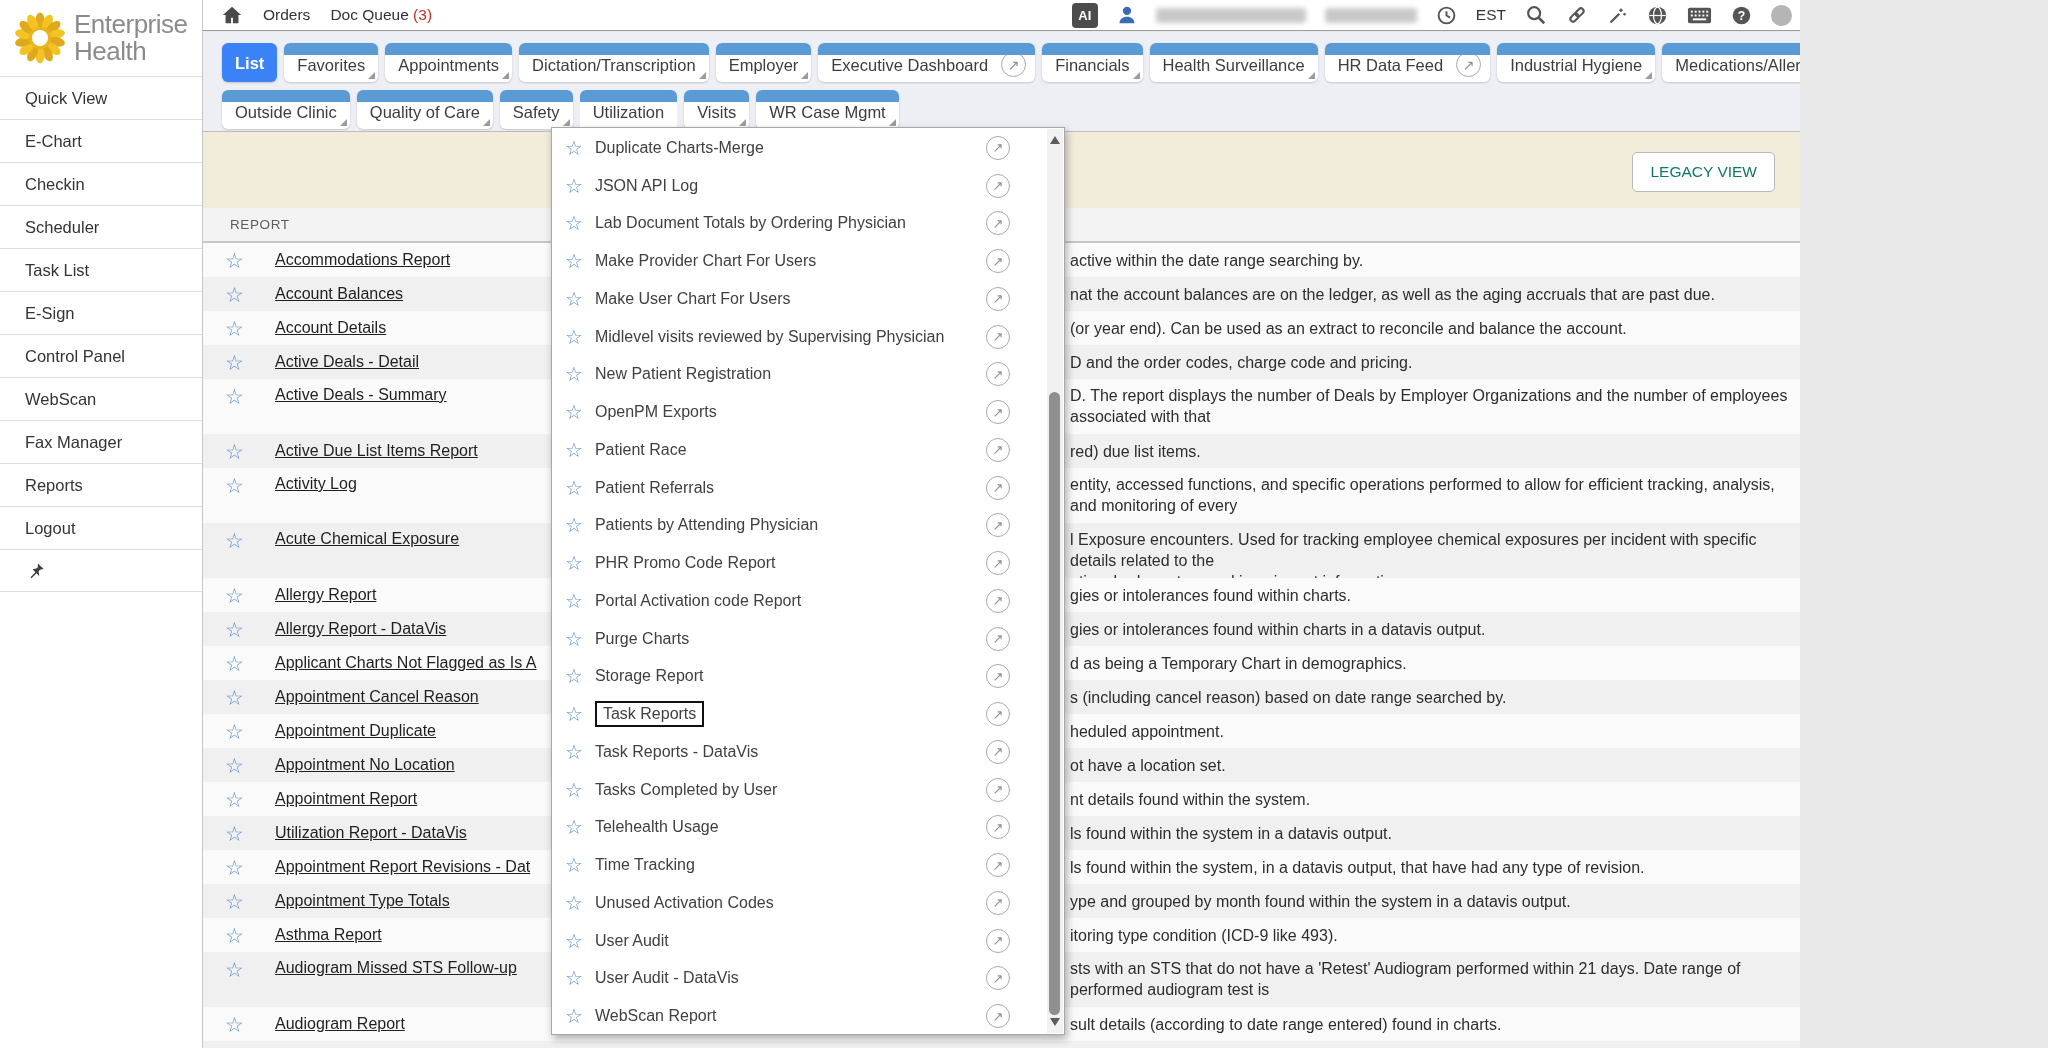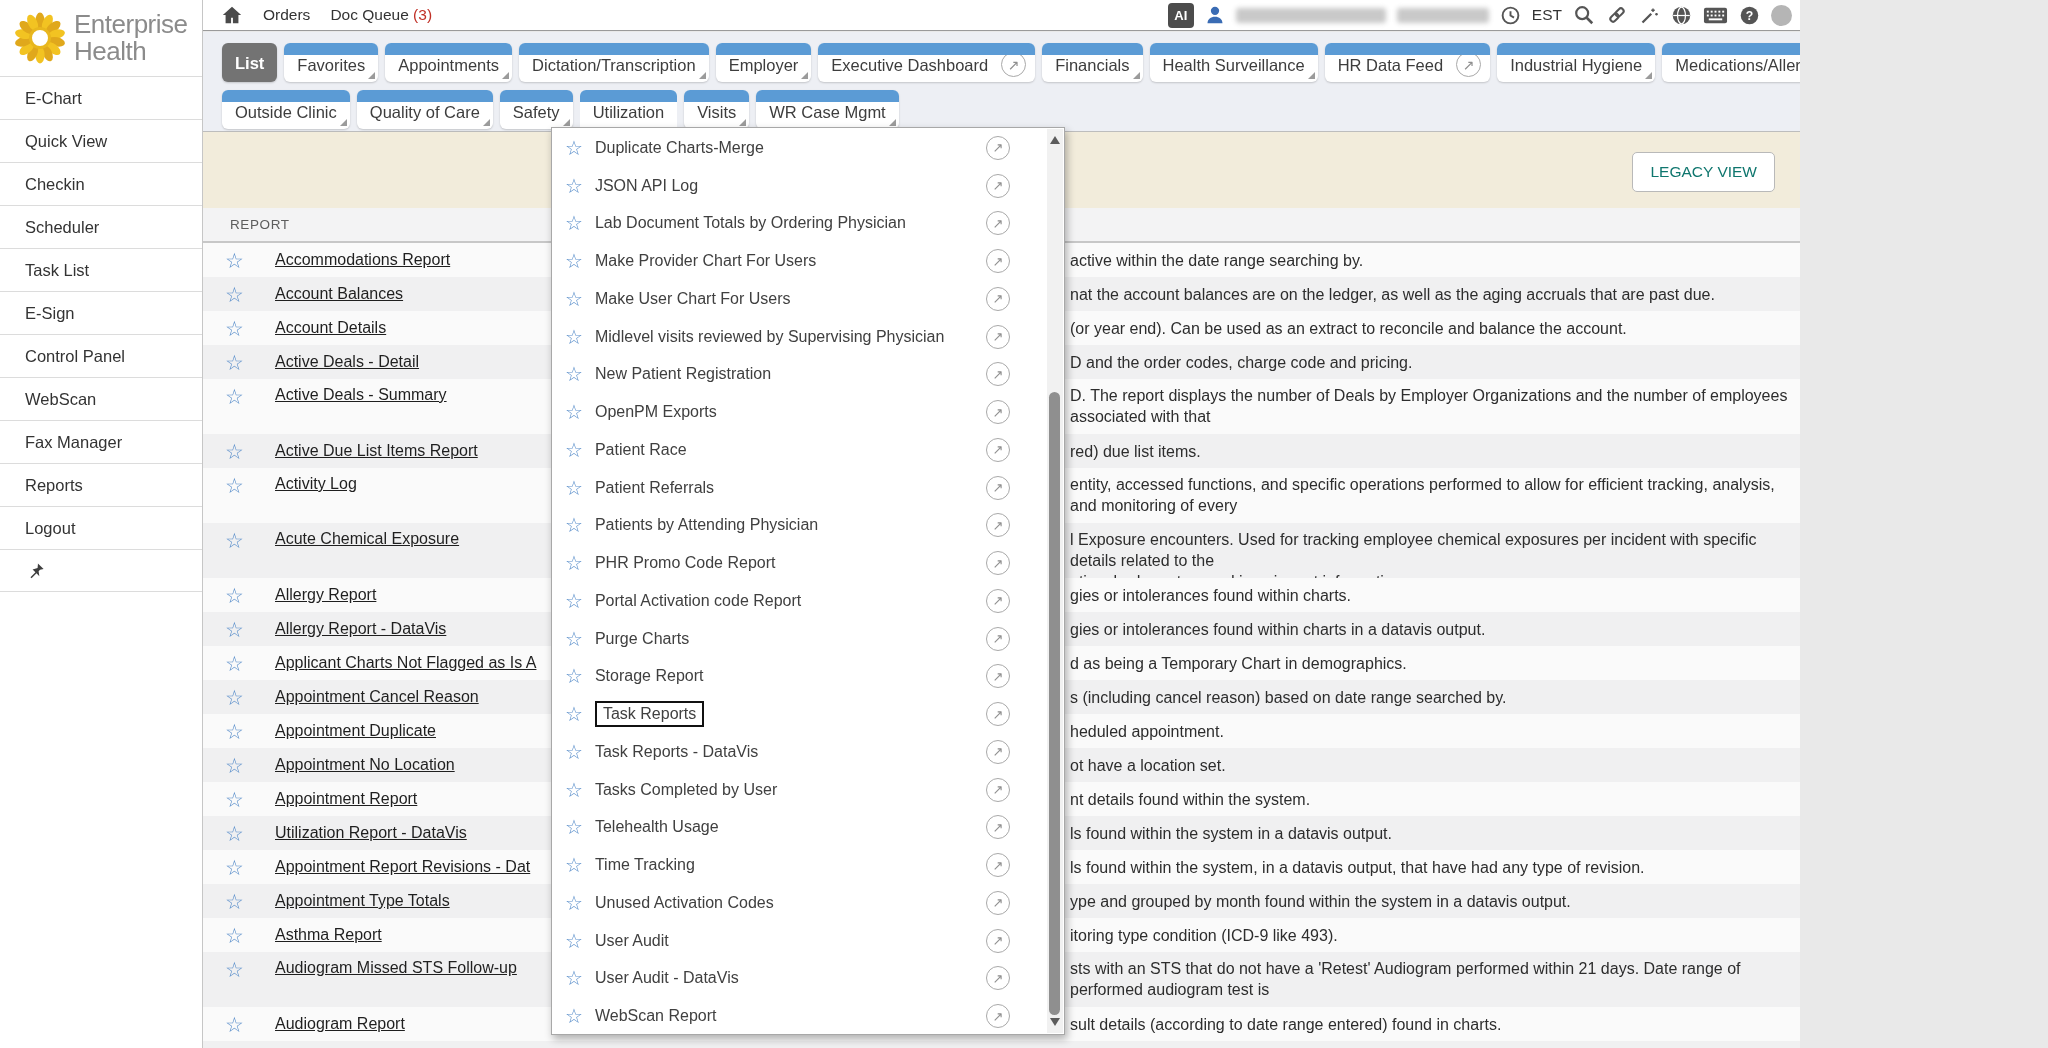--- a/index.html
+++ b/index.html
@@ -14,21 +14,21 @@
   .brand-text { color:#8b8b8b; font-size:26px; line-height:1.02; letter-spacing:-0.5px; }
   .sidebar-item { height:43px; display:flex; align-items:center; padding-left:25px;
                   border-bottom:1px solid #dcdcdc; font-size:16.5px; color:#333; cursor:pointer; }
   .pin-row { height:42px; display:flex; align-items:center; padding-left:28px; border-bottom:1px solid #dcdcdc; }
 
   
   .topbar { position:absolute; left:203px; right:0; top:0; height:31px; background:#fff;
             border-bottom:1px solid #9a9a9a; display:flex; align-items:center; padding:0 8px 0 18px; z-index:10; }
   .topbar .tlink { font-size:15.5px; color:#333; margin-left:20px; cursor:pointer; }
   .topbar .count { color:#c03026; }
-  .top-icons { margin-left:auto; display:flex; align-items:center; gap:11px; }
+  .top-icons { margin-left:auto; display:flex; align-items:center; gap:19px; }
   .ai-badge { width:26px; height:25px; background:#4c4c4c; border-radius:4px; color:#fff;
               font-weight:bold; font-size:13px; display:flex; align-items:center; justify-content:center; }
   .blurname { height:15px; background:#c9c9c9; border-radius:3px; filter:blur(2.5px); }
   .b1 { width:150px; } .b2 { width:92px; }
   .est { font-size:15.5px; color:#333; }
   .gray-dot { width:21px; height:21px; border-radius:50%; background:#b5b5b5; }
   .ticon { display:flex; align-items:center; }
 
   
   .tabs-zone { position:absolute; left:203px; right:0; top:32px; height:99px; background:#edeff4; z-index:8; }
@@ -37,21 +37,21 @@
   .row2 { margin-top:8px; }
   .tab { position:relative; background:#fff; border-radius:6px; height:39px;
          display:flex; align-items:flex-end; box-shadow:0 1px 2px rgba(0,0,0,.18); cursor:pointer; }
   .tab .cap { position:absolute; top:0; left:0; right:0; height:12px; background:#5b9bd5; border-radius:6px 6px 0 0; }
   .tab .lbl { padding:0 13px 7px 13px; font-size:16.5px; color:#3d3d3d; white-space:nowrap; position:relative; }
   .tab .fold { position:absolute; right:3px; bottom:3px; width:0; height:0;
                border-left:7px solid transparent; border-bottom:7px solid #9b9b9b; }
   .tab .circle-arrow { width:25px; height:25px; border:1px solid #a9a9a9; border-radius:50%;
                        display:flex; align-items:center; justify-content:center; color:#8f8f8f;
                        font-size:14px; margin:0 9px 5px 0; background:#fff; }
-  .tab.active { background:#737373;text-align:center; }
+  .tab.active { background:#3b82f6;text-align:center; }
   .tab.active .lbl { color:#fff; font-weight:bold; padding-bottom:9px; }
   .tab.open { border-radius:6px 6px 0 0; z-index:25; box-shadow:none; }
 
   
   .beige { position:absolute; left:203px; right:0; top:131px; height:77px; background:#f2ecdb;
            border-top:1px solid #bdbdbd; z-index:5; }
   .legacy-btn { position:absolute; right:25px; top:20px; background:#fff; border:1px solid #b9b9b9;
                 border-radius:5px; padding:10px 17px; font-size:15.5px; color:#0f766e; cursor:pointer; }
 
   
@@ -120,24 +120,24 @@
           </g>
         </svg>
       </span>
       <div class="brand-text">
         <div>Enterprise</div>
         <div>Health</div>
       </div>
     </div>
     <div id="sidebar-items">
         <div class="sidebar-item">
+    <span class="s-lbl">Quick View</span>
+  </div>
+        <div class="sidebar-item">
     <span class="s-lbl">E-Chart</span>
-  </div>
-        <div class="sidebar-item">
-    <span class="s-lbl">Quick View</span>
   </div>
         <div class="sidebar-item">
     <span class="s-lbl">Checkin</span>
   </div>
         <div class="sidebar-item">
     <span class="s-lbl">Scheduler</span>
   </div>
         <div class="sidebar-item">
     <span class="s-lbl">Task List</span>
   </div>

